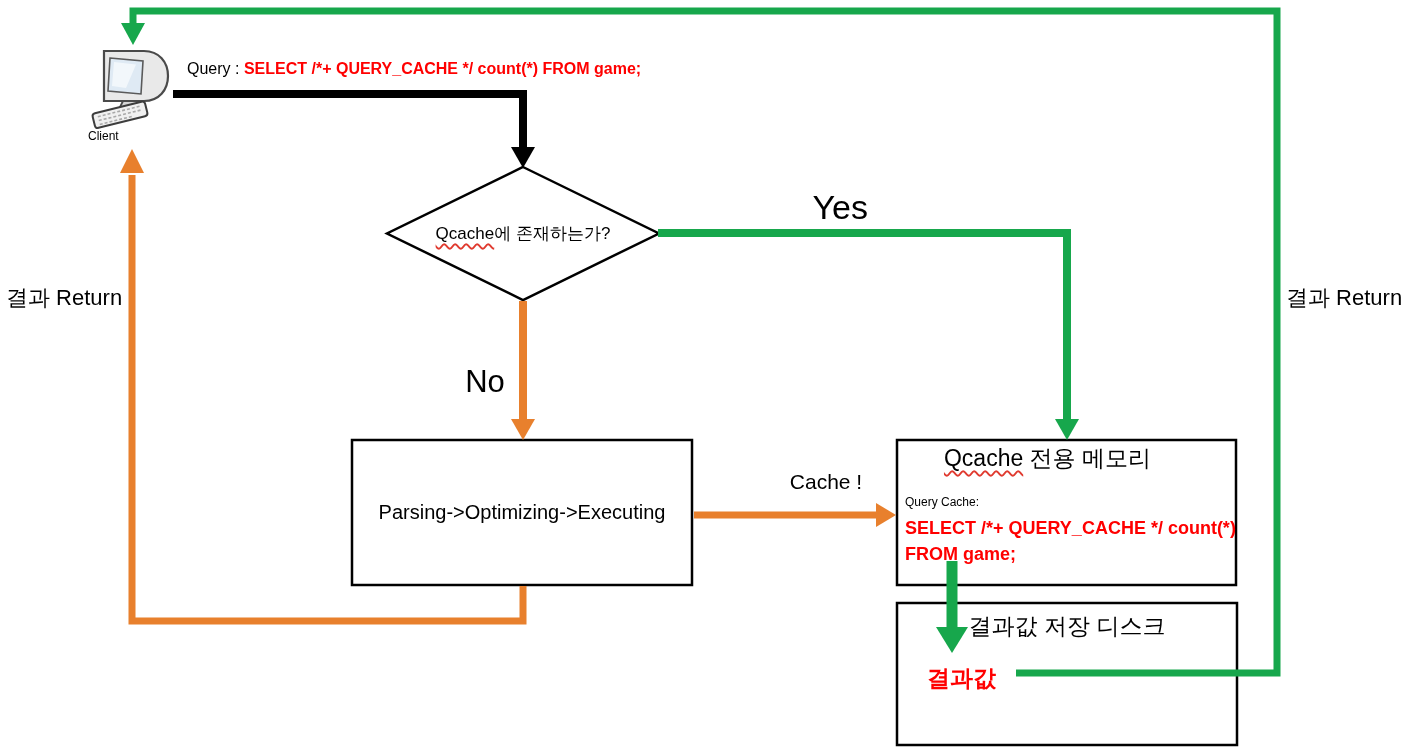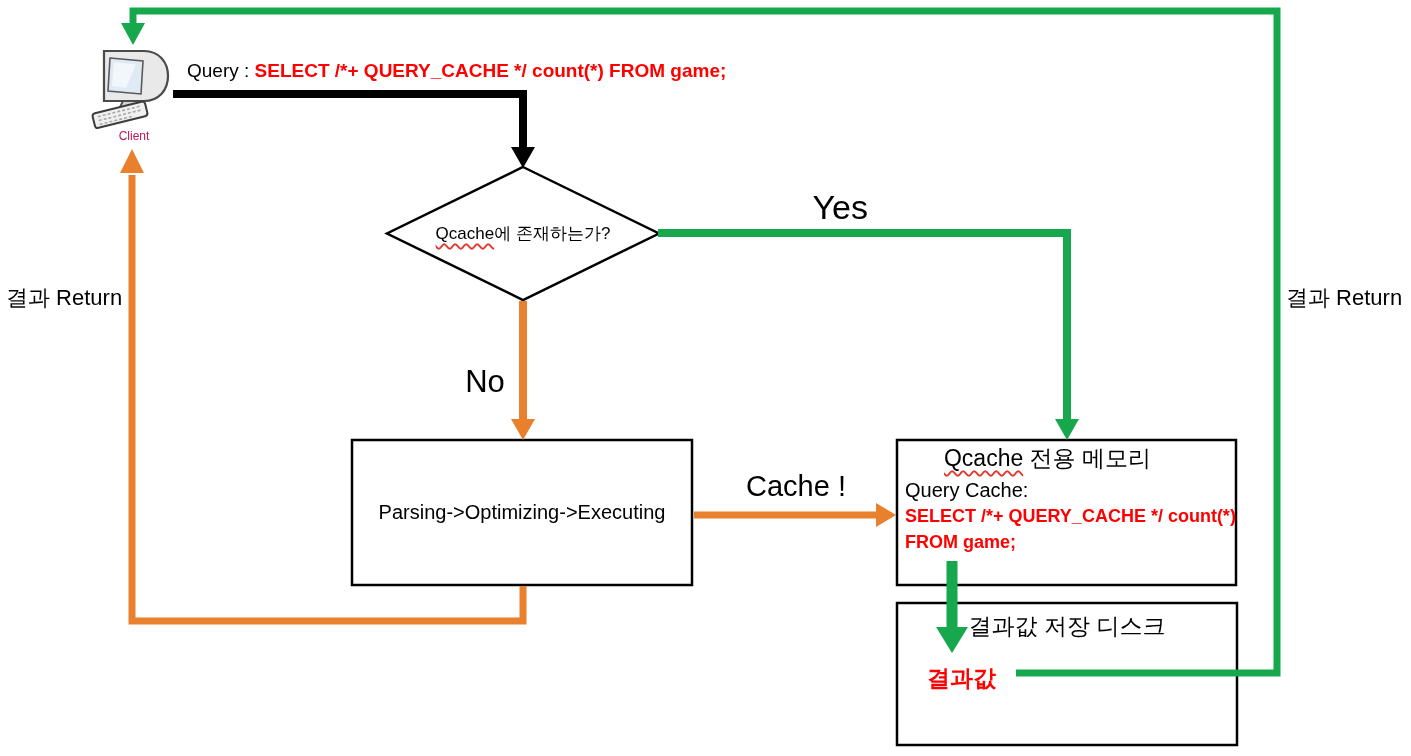--- a/index.html
+++ b/index.html
@@ -22,32 +22,32 @@
   .head-black{fill:var(--ink);stroke:none;}
   .node-box{fill:#ffffff;stroke:var(--ink);stroke-width:2.5;}
   .sql{color:var(--red);font-weight:700;}
   .squiggle{
     text-decoration-line:underline;
     text-decoration-style:wavy;
     text-decoration-color:#e03a2f;
     text-decoration-thickness:1.5px;
     text-underline-offset:4px;
   }
-  .query-line{left:187px;top:60px;font-size:19px;white-space:nowrap;}
-  .client-label{left:88px;top:129px;width:92px;text-align:center;font-size:12px;color:#be185d;}
+  .query-line{left:187px;top:60px;font-size:16px;white-space:nowrap;}
+  .client-label{left:88px;top:129px;width:92px;font-size:12px;color:#000000;}
   .decision-label{left:388px;top:222px;width:270px;text-align:center;font-size:17px;white-space:nowrap;}
   .yes-label{left:758px;top:188px;width:110px;text-align:right;font-size:34px;}
   .no-label{left:442px;top:347px;width:86px;text-align:center;font-size:31px;margin-top:17px;}
-  .cache-label{left:716px;top:470px;width:160px;text-align:center;font-size:29px;white-space:nowrap;}
+  .cache-label{left:746px;top:470px;width:160px;text-align:center;font-size:21px;white-space:nowrap;}
   .return-left{left:6px;top:283px;font-size:22px;white-space:nowrap;}
   .return-right{left:1286px;top:283px;font-size:22px;white-space:nowrap;}
   .process-node{left:352px;top:440px;width:340px;height:145px;display:flex;align-items:center;justify-content:center;font-size:20px;}
   .qcache-node{left:897px;top:440px;width:305px;height:145px;padding:3px 12px 0 8px;}
   .qcache-title{text-align:center;font-size:23px;line-height:31px;}
-  .qcache-heading{font-size:20px;line-height:25px;margin-top:4px;}
+  .qcache-heading{font-size:12px;line-height:25px;margin-top:16px;}
   .qcache-sql{font-size:18px;line-height:26px;white-space:nowrap;}
   .disk-node{left:897px;top:603px;width:340px;height:100px;padding-top:8px;}
   .disk-title{text-align:center;font-size:23px;line-height:30px;}
   .result-label{margin:22px 0 8px 30px;font-size:23px;display:inline-block;}
 </style>
 </head>
 <body>
 
 <div class="canvas">
 

